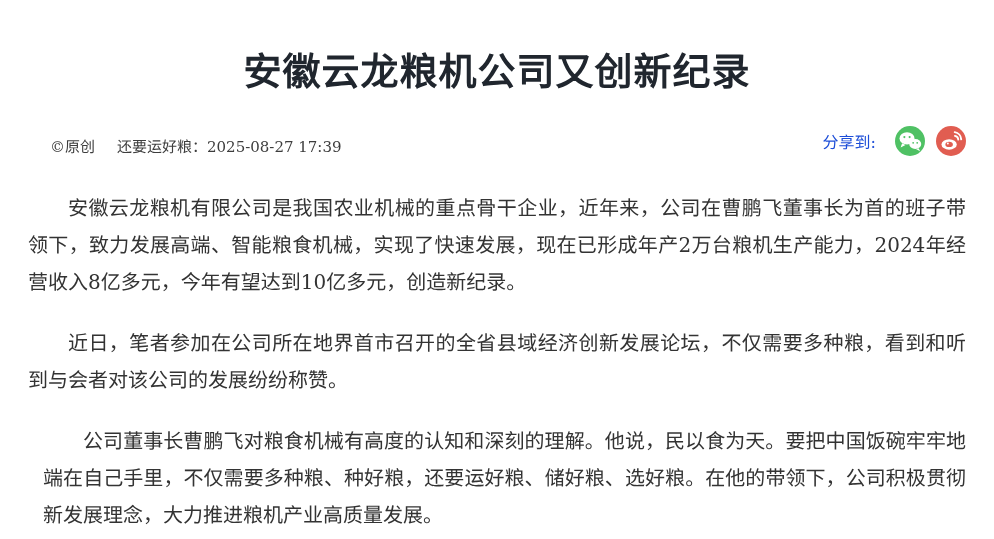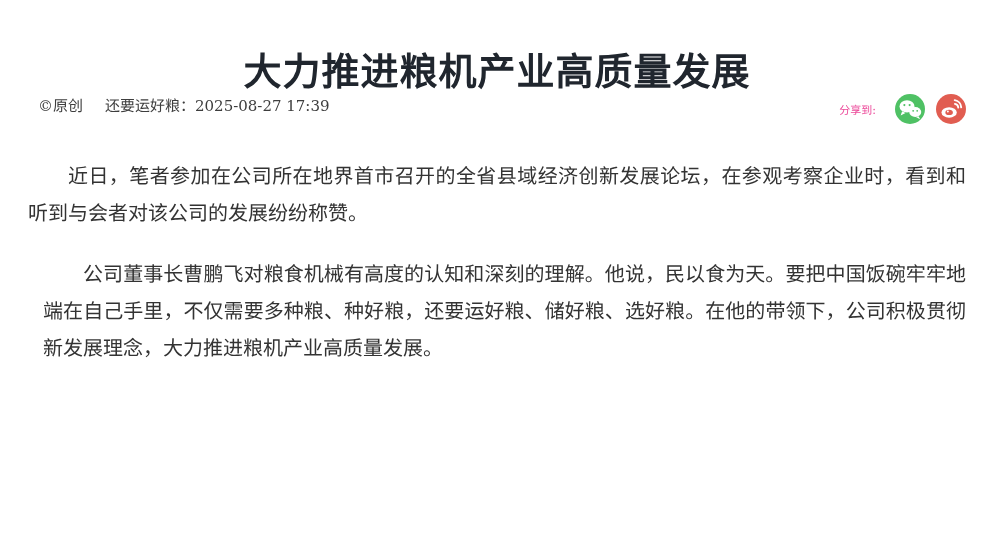--- a/index.html
+++ b/index.html
@@ -22,42 +22,43 @@
     margin: 52px 30px 0 30px;
     text-align: center;
     font-family: "Liberation Sans", "DejaVu Sans", sans-serif;
     font-weight: 700;
     font-size: 38px;
     line-height: 1.1;
     color: #20262e;
     letter-spacing: 1px;
   }
   .meta-row {
-    padding: 0 28px 0 38px;
+    margin-top: 32px;
+    padding: 0 28px 0 50px;
     display: flex;
-    align-items: flex-start;
+    align-items: flex-end;
     justify-content: space-between;
   }
   .meta-left {
     display: flex;
     align-items: center;
     font-size: 15px;
     color: #3d3d3d;
   }
   .copyright-badge {
     margin-right: 22px;
   }
   .publish-time-label { }
   .meta-right {
     display: flex;
     align-items: center;
   }
   .share-label {
-    font-size: 11px;
-    color: #ec4899;
+    font-size: 16px;
+    color: #1d4ed8;
     margin-right: 8px;
   }
   .share-btn {
     display: inline-block;
     width: 30px;
     height: 30px;
     margin-left: 11px;
     cursor: pointer;
     border-radius: 50%;
   }
@@ -81,21 +82,21 @@
   .article-body p:last-child {
     margin-bottom: 0;
     margin-left: 15px;
   }
 </style>
 </head>
 <body>
 
 <div class="page">
 
-  <h1 class="article-title">大力推进粮机产业高质量发展</h1>
+  <h1 class="article-title">安徽云龙粮机公司又创新纪录</h1>
 
   <div class="meta-row">
     <div class="meta-left">
       <span class="copyright-badge">©原创</span>
       <span class="publish-time">
         <span class="publish-time-label">还要运好粮：</span><span>2025-08-27 17:39</span>
       </span>
     </div>
 
     <div class="meta-right">
@@ -122,17 +123,18 @@
           <ellipse cx="17.5" cy="24.5" rx="5" ry="3.6" fill="#e15d51"></ellipse>
           <circle cx="15.8" cy="23.4" r="1.3" fill="#ffffff"></circle>
           <path d="M25 8.2 a 10.2 10.2 0 0 1 8.6 9.6" stroke="#ffffff" stroke-width="2.6" fill="none" stroke-linecap="round"></path>
           <path d="M25.2 13.2 a 5.4 5.4 0 0 1 4.5 5" stroke="#ffffff" stroke-width="2.4" fill="none" stroke-linecap="round"></path>
         </svg>
       </a>
     </div>
   </div>
 
   <div class="article-body">
-    <p>近日，笔者参加在公司所在地界首市召开的全省县域经济创新发展论坛，在参观考察企业时，看到和听到与会者对该公司的发展纷纷称赞。</p>
+    <p>安徽云龙粮机有限公司是我国农业机械的重点骨干企业，近年来，公司在曹鹏飞董事长为首的班子带领下，致力发展高端、智能粮食机械，实现了快速发展，现在已形成年产2万台粮机生产能力，2024年经营收入8亿多元，今年有望达到10亿多元，创造新纪录。</p>
+    <p>近日，笔者参加在公司所在地界首市召开的全省县域经济创新发展论坛，不仅需要多种粮，看到和听到与会者对该公司的发展纷纷称赞。</p>
     <p>公司董事长曹鹏飞对粮食机械有高度的认知和深刻的理解。他说，民以食为天。要把中国饭碗牢牢地端在自己手里，不仅需要多种粮、种好粮，还要运好粮、储好粮、选好粮。在他的带领下，公司积极贯彻新发展理念，大力推进粮机产业高质量发展。</p>
   </div>
 
 </div>
 
 </body></html>

